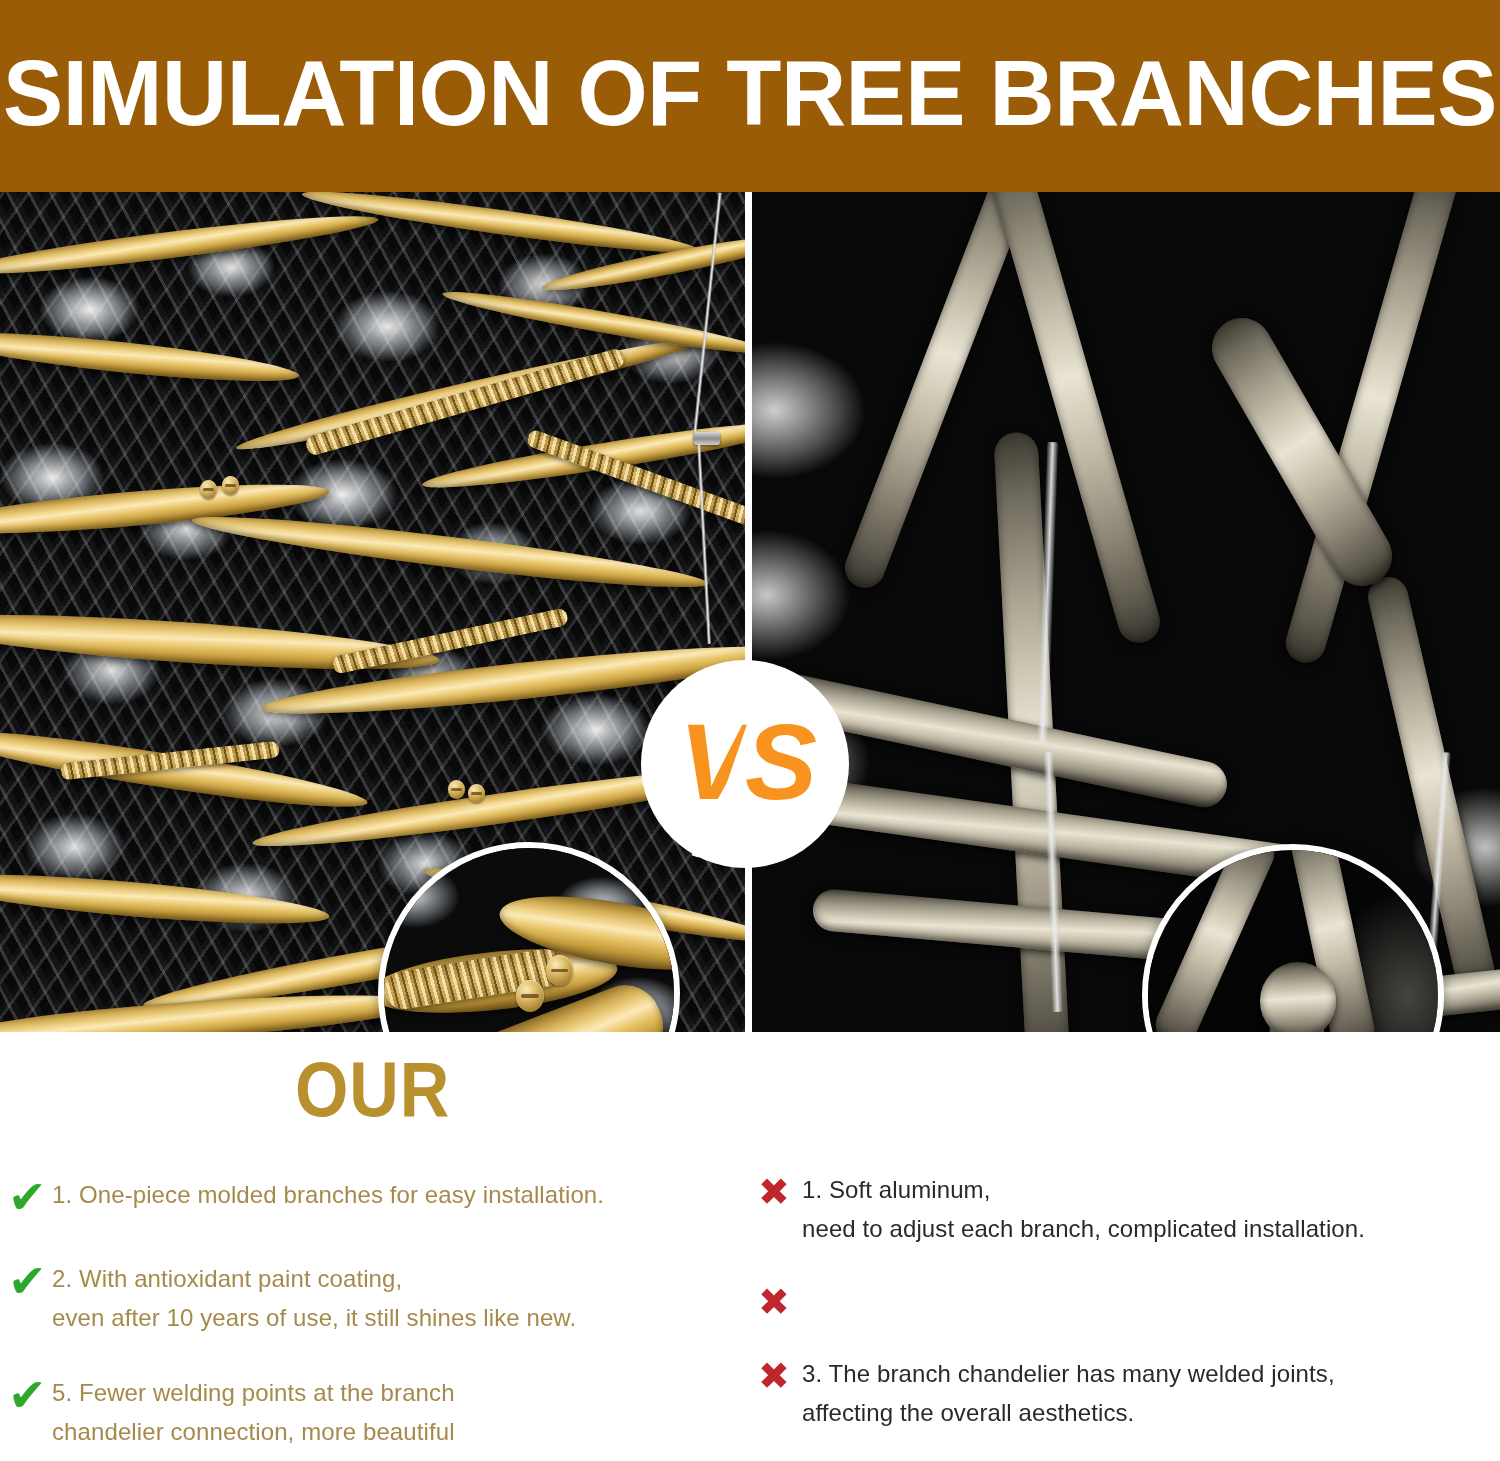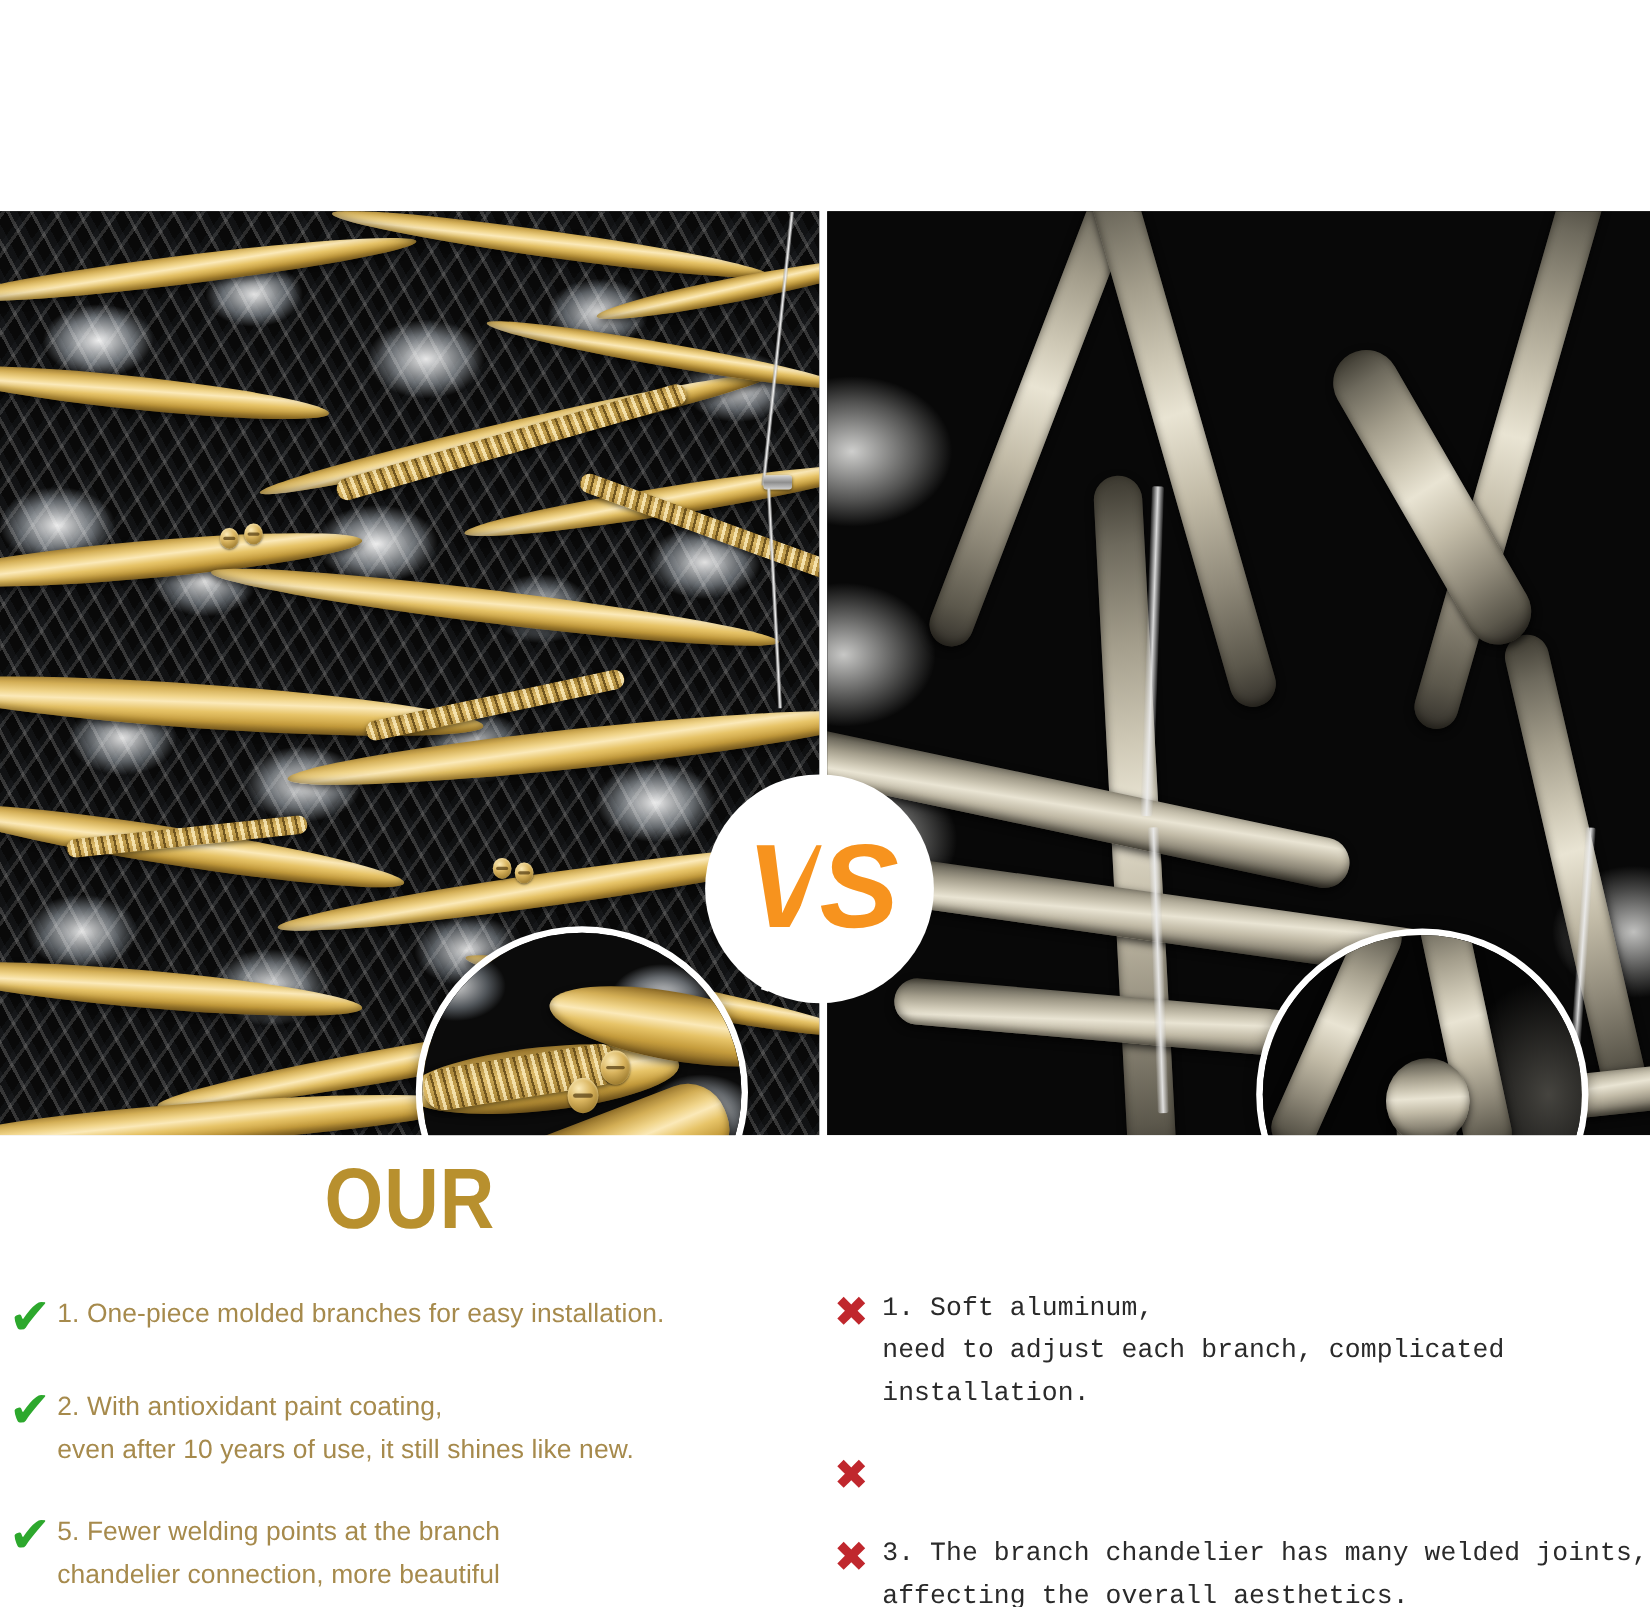--- a/index.html
+++ b/index.html
@@ -200,21 +200,21 @@
     position: absolute;
     width: 26px; height: 13px;
     border-radius: 3px;
     background: linear-gradient(180deg, #d8d8d8, #8e8e8e 50%, #cfcfcf);
     box-shadow: 0 1px 3px rgba(0,0,0,.6);
   }
 
   
   .vs-badge {
     position: absolute;
-    left: 641px; top: 512px;
+    left: 641px; top: 468px;
     width: 208px; height: 208px;
     border-radius: 50%;
     background: #ffffff;
     z-index: 20;
     display: flex;
     align-items: center;
     justify-content: center;
   }
   .vs-text {
     position: relative;
@@ -291,33 +291,36 @@
   .mark-x     { color: #C0272D; font-size: 38px; }
 
   .bullet-text {
     font-family: "Liberation Sans Narrow", "Liberation Sans", sans-serif;
     font-size: 24px;
     line-height: 39px;
     white-space: pre-line;
     letter-spacing: .1px;
   }
   .text-our   { color: #A68A4C; }
-  .text-other { color: #2A2A2A; font-family: Liberation Mono, monospace; }
+  .text-other { color: #2A2A2A; }
 
   
   .our-1   { margin-bottom: 44px; }
   .our-2   { margin-bottom: 36px; }
   .other-1 { margin-bottom: 32px; }
   .other-2 { margin-bottom: 34px; }
 </style>
 </head>
 <body>
 
 <div class="page">
 
+  <div class="banner">
+    <div class="banner-title">SIMULATION OF TREE BRANCHES</div>
+  </div>
 
   <div class="photos">
 
     <div class="photo photo-left">
       <div class="gold-bg"></div>
 
       <div class="branch" style="left:-40px;  top:40px;  width:420px; height:26px; transform:rotate(-7deg);"></div>
       <div class="branch" style="left:300px;  top:18px;  width:400px; height:24px; transform:rotate(8deg);"></div>
       <div class="branch" style="left:540px;  top:60px;  width:260px; height:22px; transform:rotate(-11deg);"></div>
       <div class="branch" style="left:-60px;  top:150px; width:360px; height:30px; transform:rotate(6deg);"></div>

